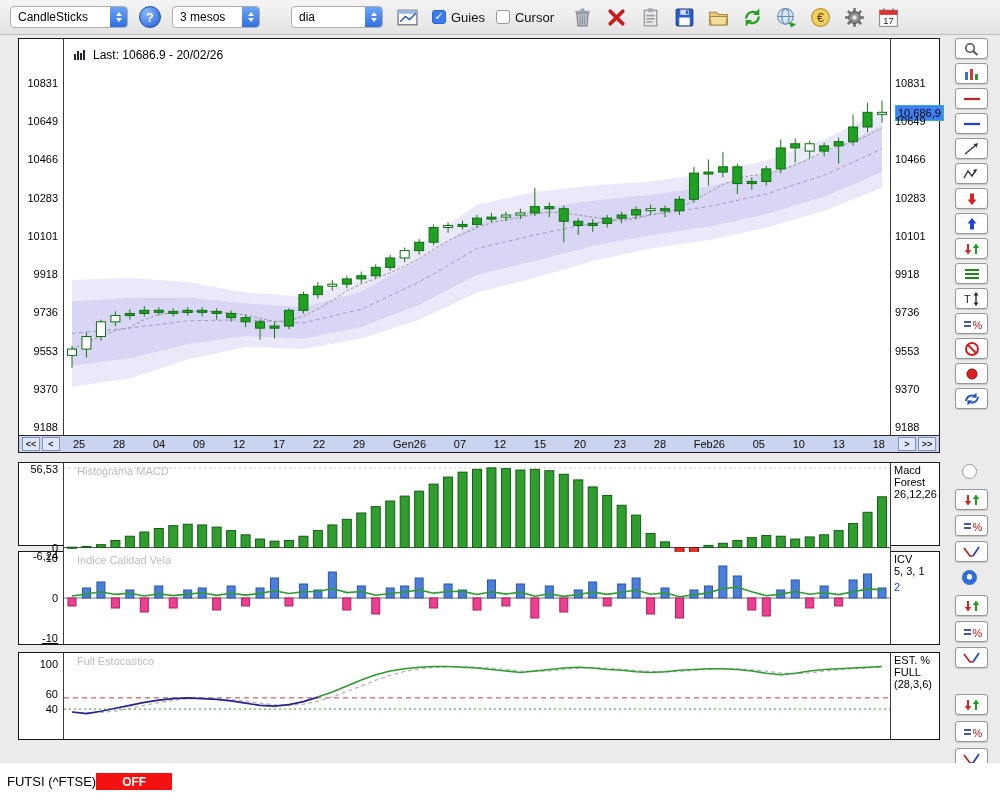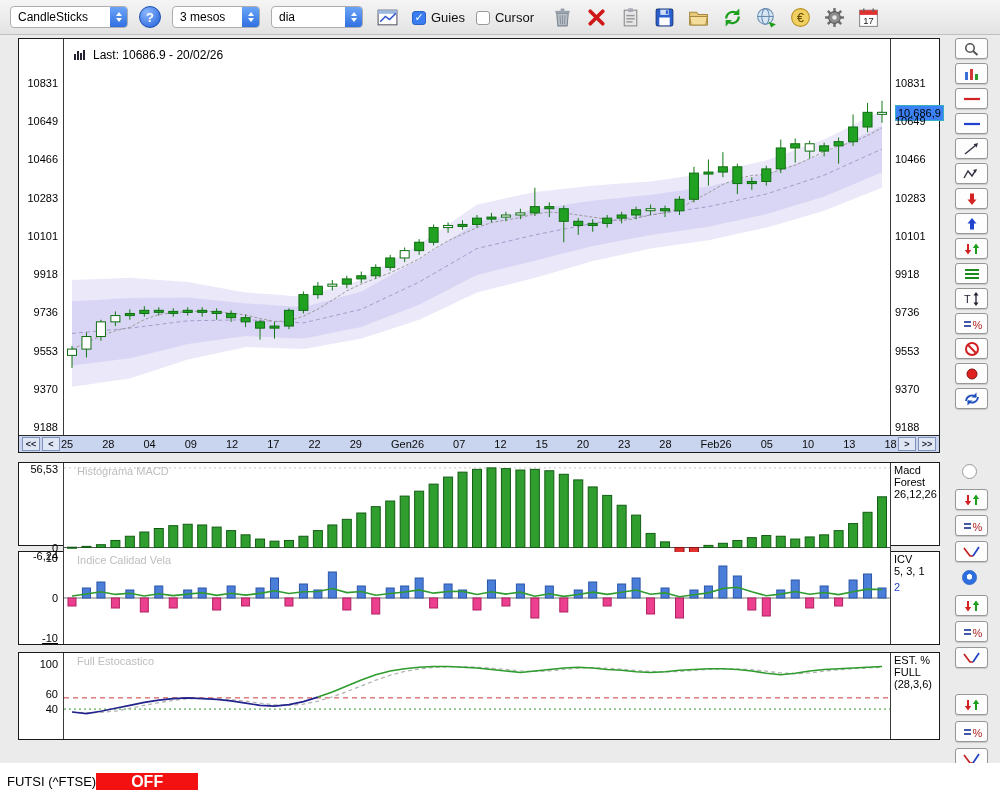--- a/index.html
+++ b/index.html
@@ -15,21 +15,21 @@
     display:flex;align-items:center;font-size:12px;overflow:hidden}
   .select .lbl{padding:0 7px;flex:1;white-space:nowrap}
   .stepper{width:17px;height:22px;background:linear-gradient(#6ea7f8,#2d6de0);
     display:flex;flex-direction:column;align-items:center;justify-content:center;gap:2px;flex:none}
   .stepper i{width:0;height:0;border-left:3.5px solid transparent;border-right:3.5px solid transparent}
   .stepper .up{border-bottom:4px solid #fff}
   .stepper .dn{border-top:4px solid #fff}
   .help{width:22px;height:22px;border-radius:50%;flex:none;cursor:default;
     background:radial-gradient(circle at 35% 28%,#8cb8ff,#1f5ed6);
     color:#fff;font-weight:bold;border:1px solid #1a4eb0;font-size:13px}
-  .cb{display:flex;align-items:flex-end;gap:5px;font-size:13px;color:#111}
+  .cb{display:flex;align-items:flex-start;gap:5px;font-size:13px;color:#111}
   .cb .box{width:14px;height:14px;border:1px solid #999;border-radius:3px;background:#fff;
     display:flex;align-items:center;justify-content:center;font-size:11px;color:#fff;line-height:1}
   .cb .box.checked{background:#3b7df0;border-color:#2a62c8}
   .cb .box.checked::after{content:"✓"}
   .tb-icons{display:flex;gap:7px;margin-left:4px;align-items:center}
   .tb-btn{width:27px;height:27px;background:transparent;border:none;display:flex;
     align-items:center;justify-content:center;padding:0}
   .tb-btn svg{width:23px;height:23px}
 
   
@@ -47,39 +47,39 @@
   .ptitle{position:absolute;top:2px;left:13px;color:#bdbdbd;font-size:11px}
   .badge{position:absolute;left:0;background:#3b82f6;border:1px solid #35aec6;font-size:11px;
     padding:0 2px;height:16px;line-height:15px;white-space:nowrap}
   .rlines{position:absolute;top:1px;left:3px;font-size:11px;line-height:12px;color:#000}
   .rlines .blue{color:#2244cc;margin-top:4px}
 
   .date-axis{height:17px;background:#c9d5ee;border-top:1px solid #2a2a2a;display:flex;
     align-items:center;font-size:11px;padding:0 2px}
   .nav{width:18px;height:14px;font-size:9px;line-height:11px;background:#dfe6f4;
     border:1px solid #8191ba;padding:0;margin:0 1px;color:#223;font-weight:bold}
-  .dates{flex:1;display:flex;justify-content:space-between;padding:0 0;color:#0a0a0a}
+  .dates{flex:1;display:flex;justify-content:space-between;padding:0 12px;color:#0a0a0a}
 
   
   .sidebar{position:absolute;left:944px;top:0;width:56px;height:800px;z-index:2}
   .sbtn{position:absolute;left:11px;width:33px;height:21px;background:#fdfdfd;border:1px solid #979797;
     border-radius:3px;display:flex;align-items:center;justify-content:center;padding:0;
     box-shadow:0 1px 1px rgba(0,0,0,.15)}
   .sbtn svg{width:22px;height:16px}
   .radio{position:absolute;left:18px;width:15px;height:15px;border-radius:50%;background:#fff;
     border:1px solid #9a9a9a;padding:0}
   .radio.checked{background:radial-gradient(circle at 50% 45%,#fff 0,#fff 2.5px,#2e6fe0 3px);border-color:#2a62c8}
 
   
   .statusbar{position:absolute;top:763px;left:0;width:1000px;height:37px;background:#fff;
     display:flex;align-items:center;padding:0 7px;font-size:13px;z-index:6}
   .statusbar .sym{color:#000}
   .statusbar .path{flex:1;text-align:center;color:#1414e6;font-size:12px;overflow:hidden;white-space:nowrap}
-  .off{background:#f31111;color:#fff;font-weight:bold;width:102px;height:17px;border:none;
-    font-size:16px;line-height:16px;flex:none}
+  .off{background:#f31111;color:#fff;font-weight:bold;width:76px;height:17px;border:none;
+    font-size:12px;line-height:16px;flex:none}
 </style>
 </head>
 <body>
 
 <div class="app">
 
   <div class="toolbar">
     <div class="select" style="width:118px">
       <span class="lbl">CandleSticks</span>
       <span class="stepper">
@@ -88,21 +88,21 @@
         </span>
     </div>
     <button class="help">?</button>
     <div class="select" style="width:88px">
       <span class="lbl">3 mesos</span>
       <span class="stepper">
           <i class="up"></i>
           <i class="dn"></i>
         </span>
     </div>
-    <div class="select" style="width:92px;margin-left:0">
+    <div class="select" style="width:92px;margin-left:20px">
       <span class="lbl">dia</span>
       <span class="stepper">
           <i class="up"></i>
           <i class="dn"></i>
         </span>
     </div>
     <button class="tb-btn" id="windowBtn">
         <svg viewBox="0 0 22 22">
           <rect x="2" y="4" width="18" height="14" fill="#fff" stroke="#556"></rect>
           <rect x="2" y="4" width="18" height="3.5" fill="#9db8dd"></rect>

